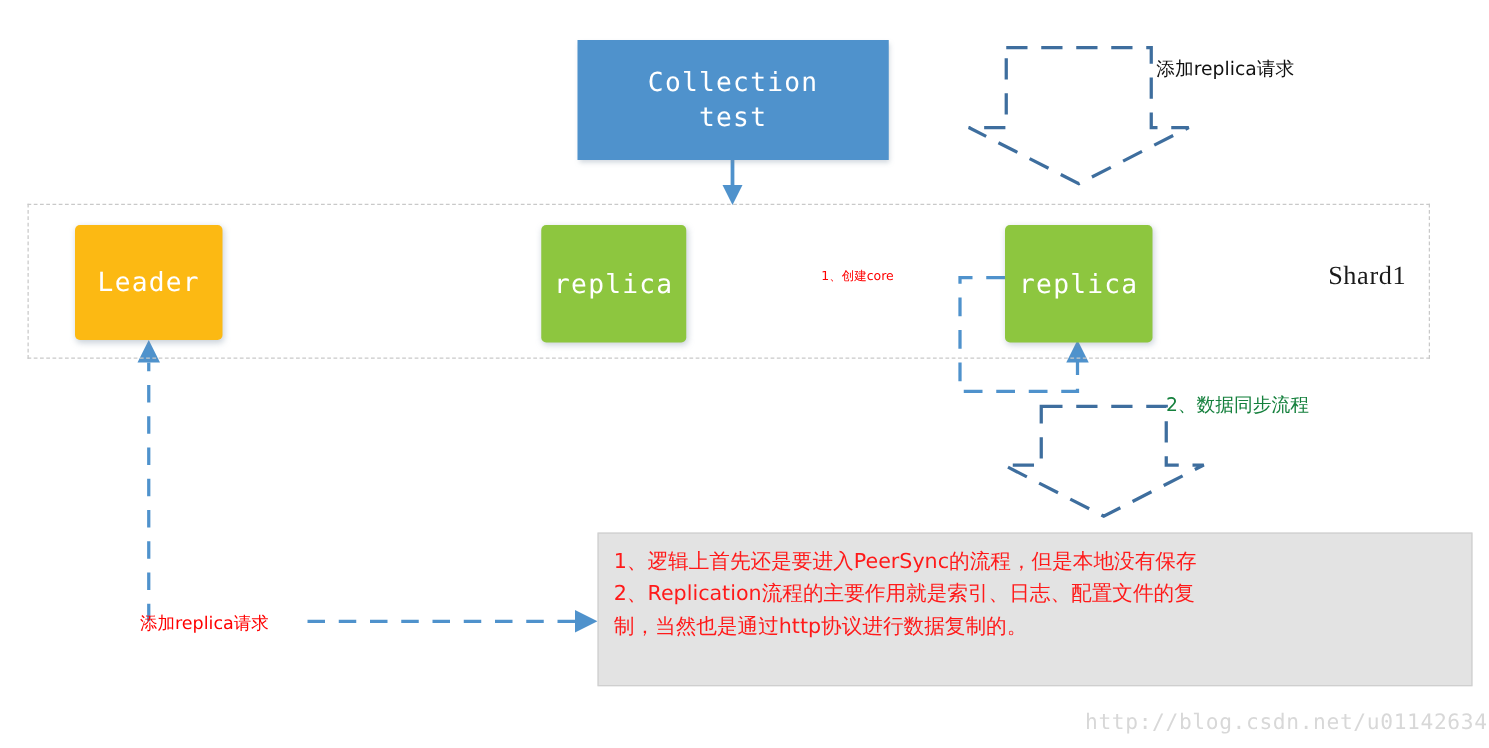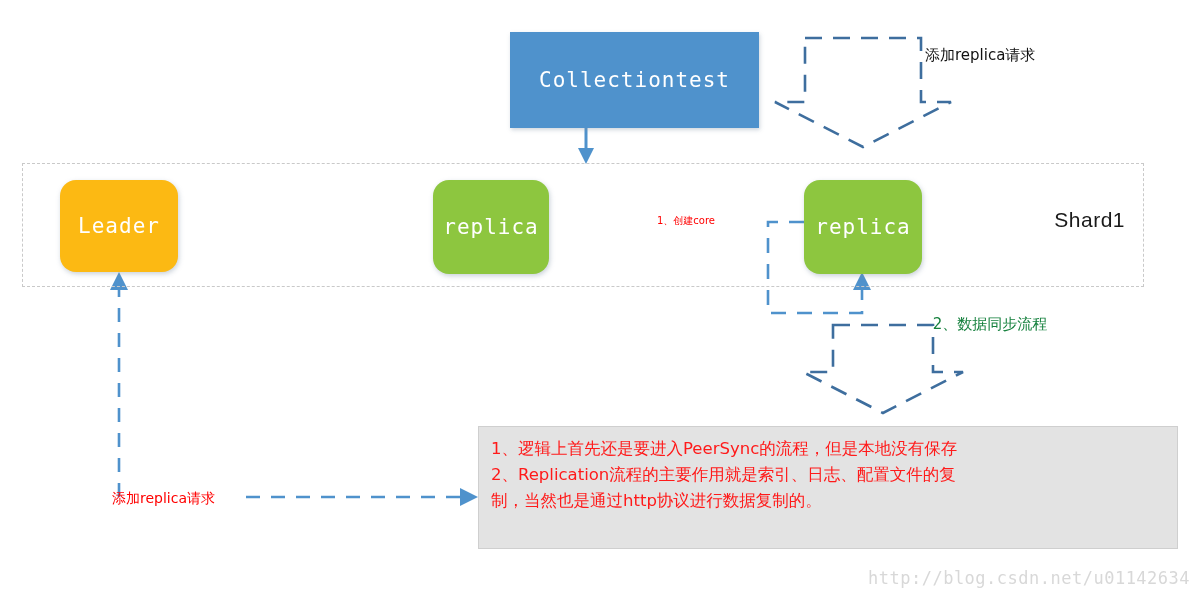--- a/index.html
+++ b/index.html
@@ -29,53 +29,52 @@
   
   .collection-box {
     position: absolute;
     left: 462px;
     top: 32px;
     width: 249px;
     height: 96px;
     background: #4F92CC;
     box-shadow: 1px 2px 4px rgba(120,140,160,0.35);
     display: flex;
-    flex-direction: row;
+    flex-direction: column;
     align-items: center;
     justify-content: center;
     color: #ffffff;
     font-family: "DejaVu Sans Mono", "Liberation Mono", monospace;
     font-size: 21px;
     line-height: 28px;
     letter-spacing: 1px;
-    margin-left: 48px;
   }
 
   .shard-container {
     position: absolute;
     left: 22px;
     top: 163px;
     width: 1122px;
     height: 124px;
     border: 1px dashed #c9c9c9;
     box-sizing: border-box;
   }
   .shard-label {
     position: absolute;
     right: 18px;
     top: 44px;
     color: #1a1a1a;
-    font-family: Liberation Sans, sans-serif;
+    font-family: Liberation Serif, serif;
     font-size: 21px;
     letter-spacing: 0.5px;
   }
 
   .node {
     position: absolute;
-    border-radius: 16px;
+    border-radius: 4px;
     display: flex;
     align-items: center;
     justify-content: center;
     color: #ffffff;
     font-family: "DejaVu Sans Mono", "Liberation Mono", monospace;
     font-size: 21px;
     letter-spacing: 1px;
     box-shadow: 1px 2px 5px rgba(120,140,160,0.40);
   }
   .node-leader {

